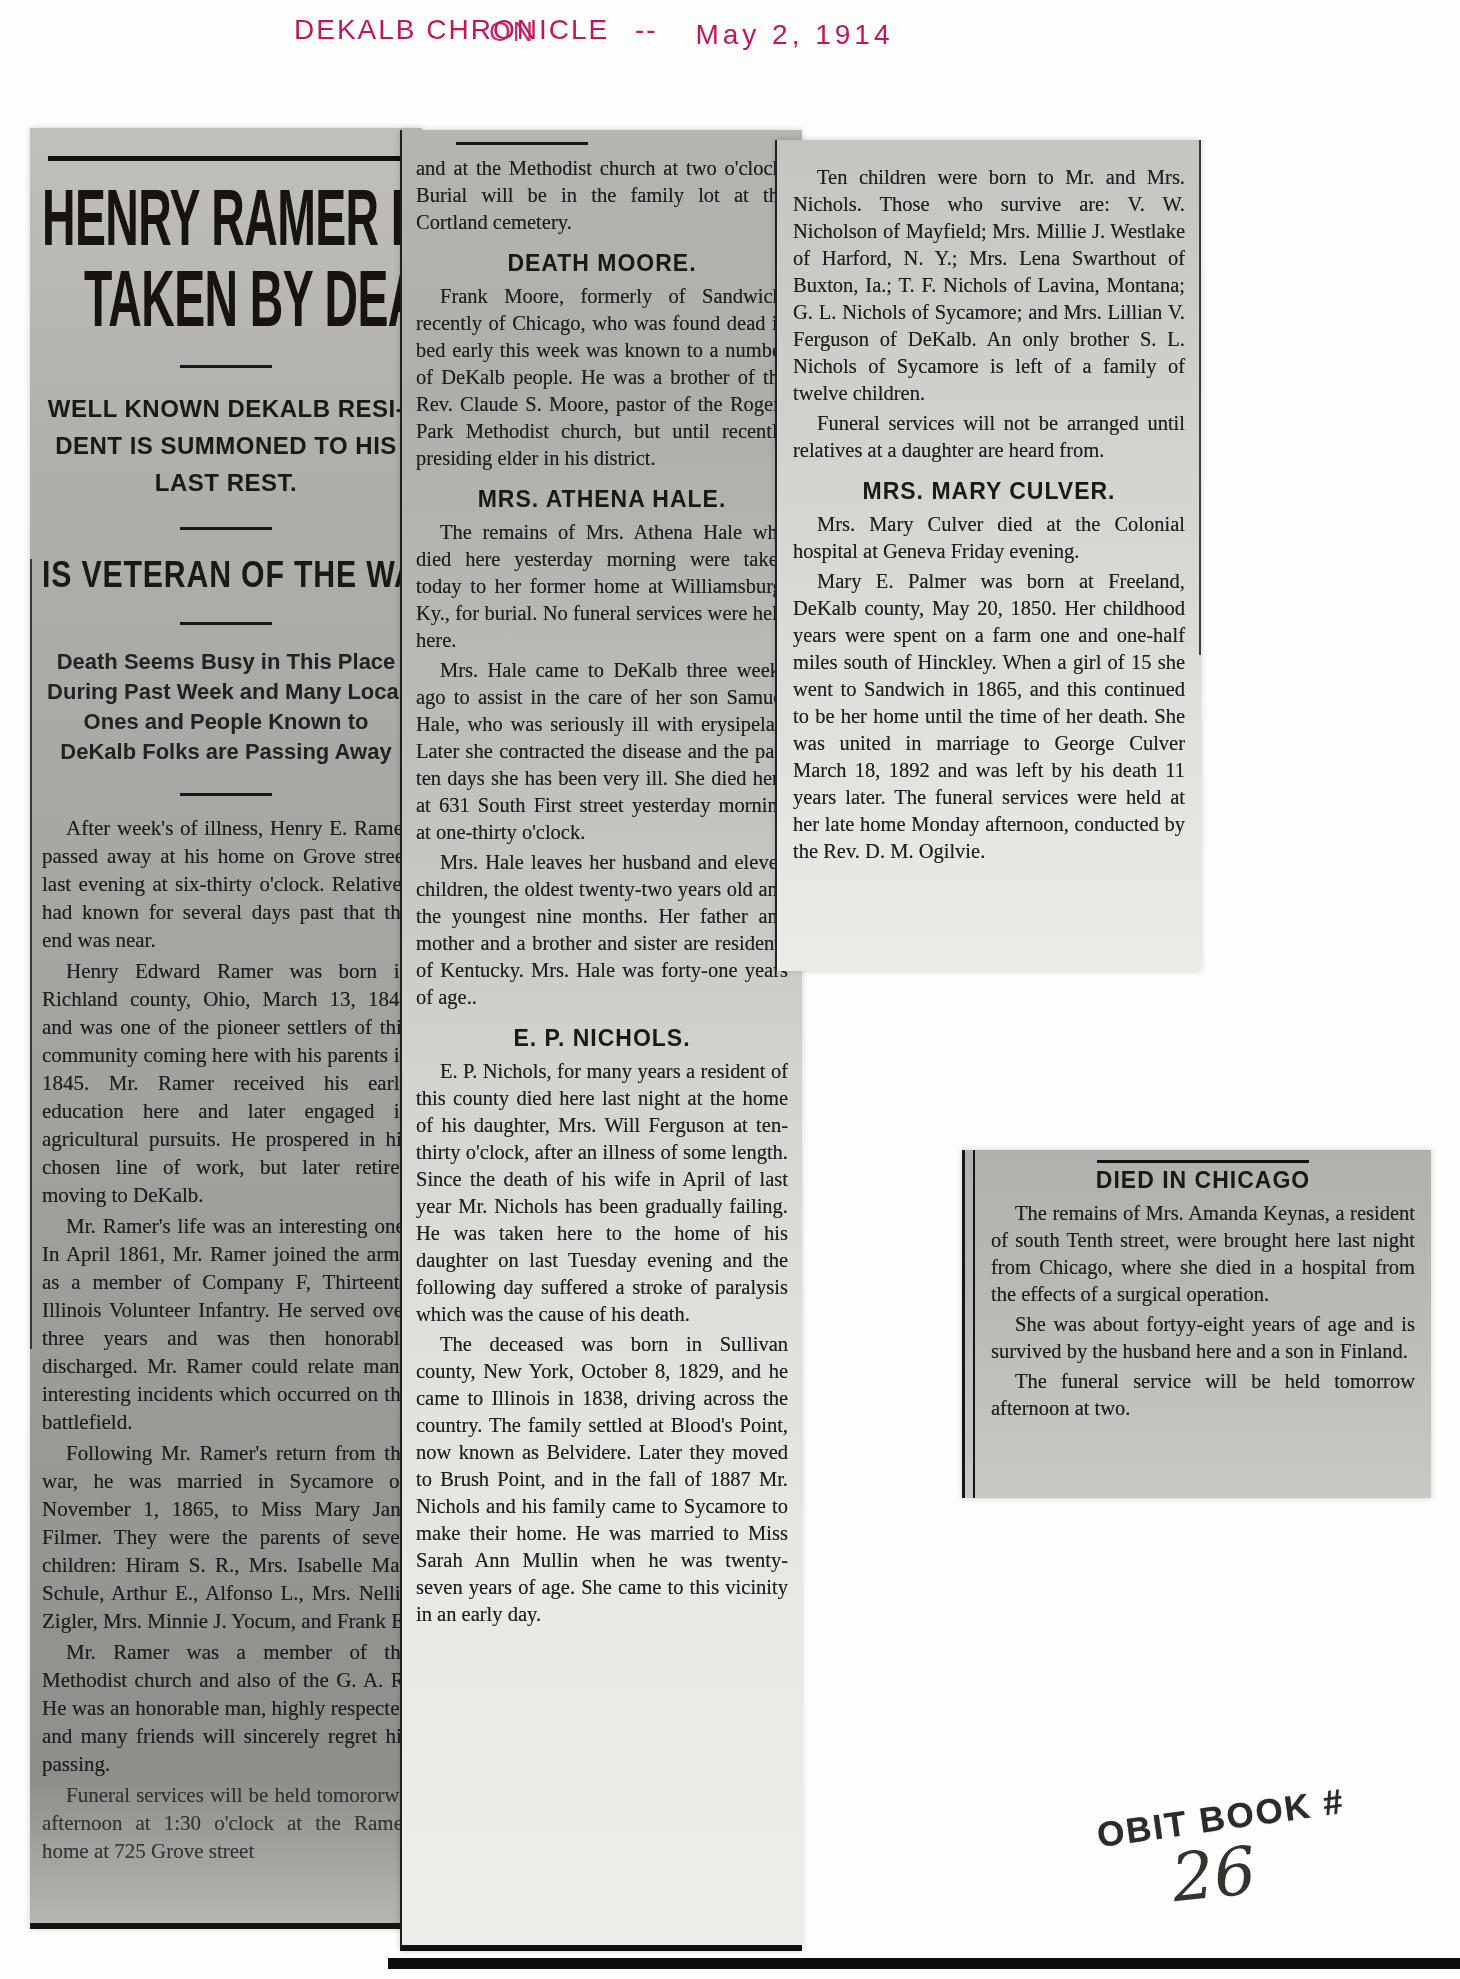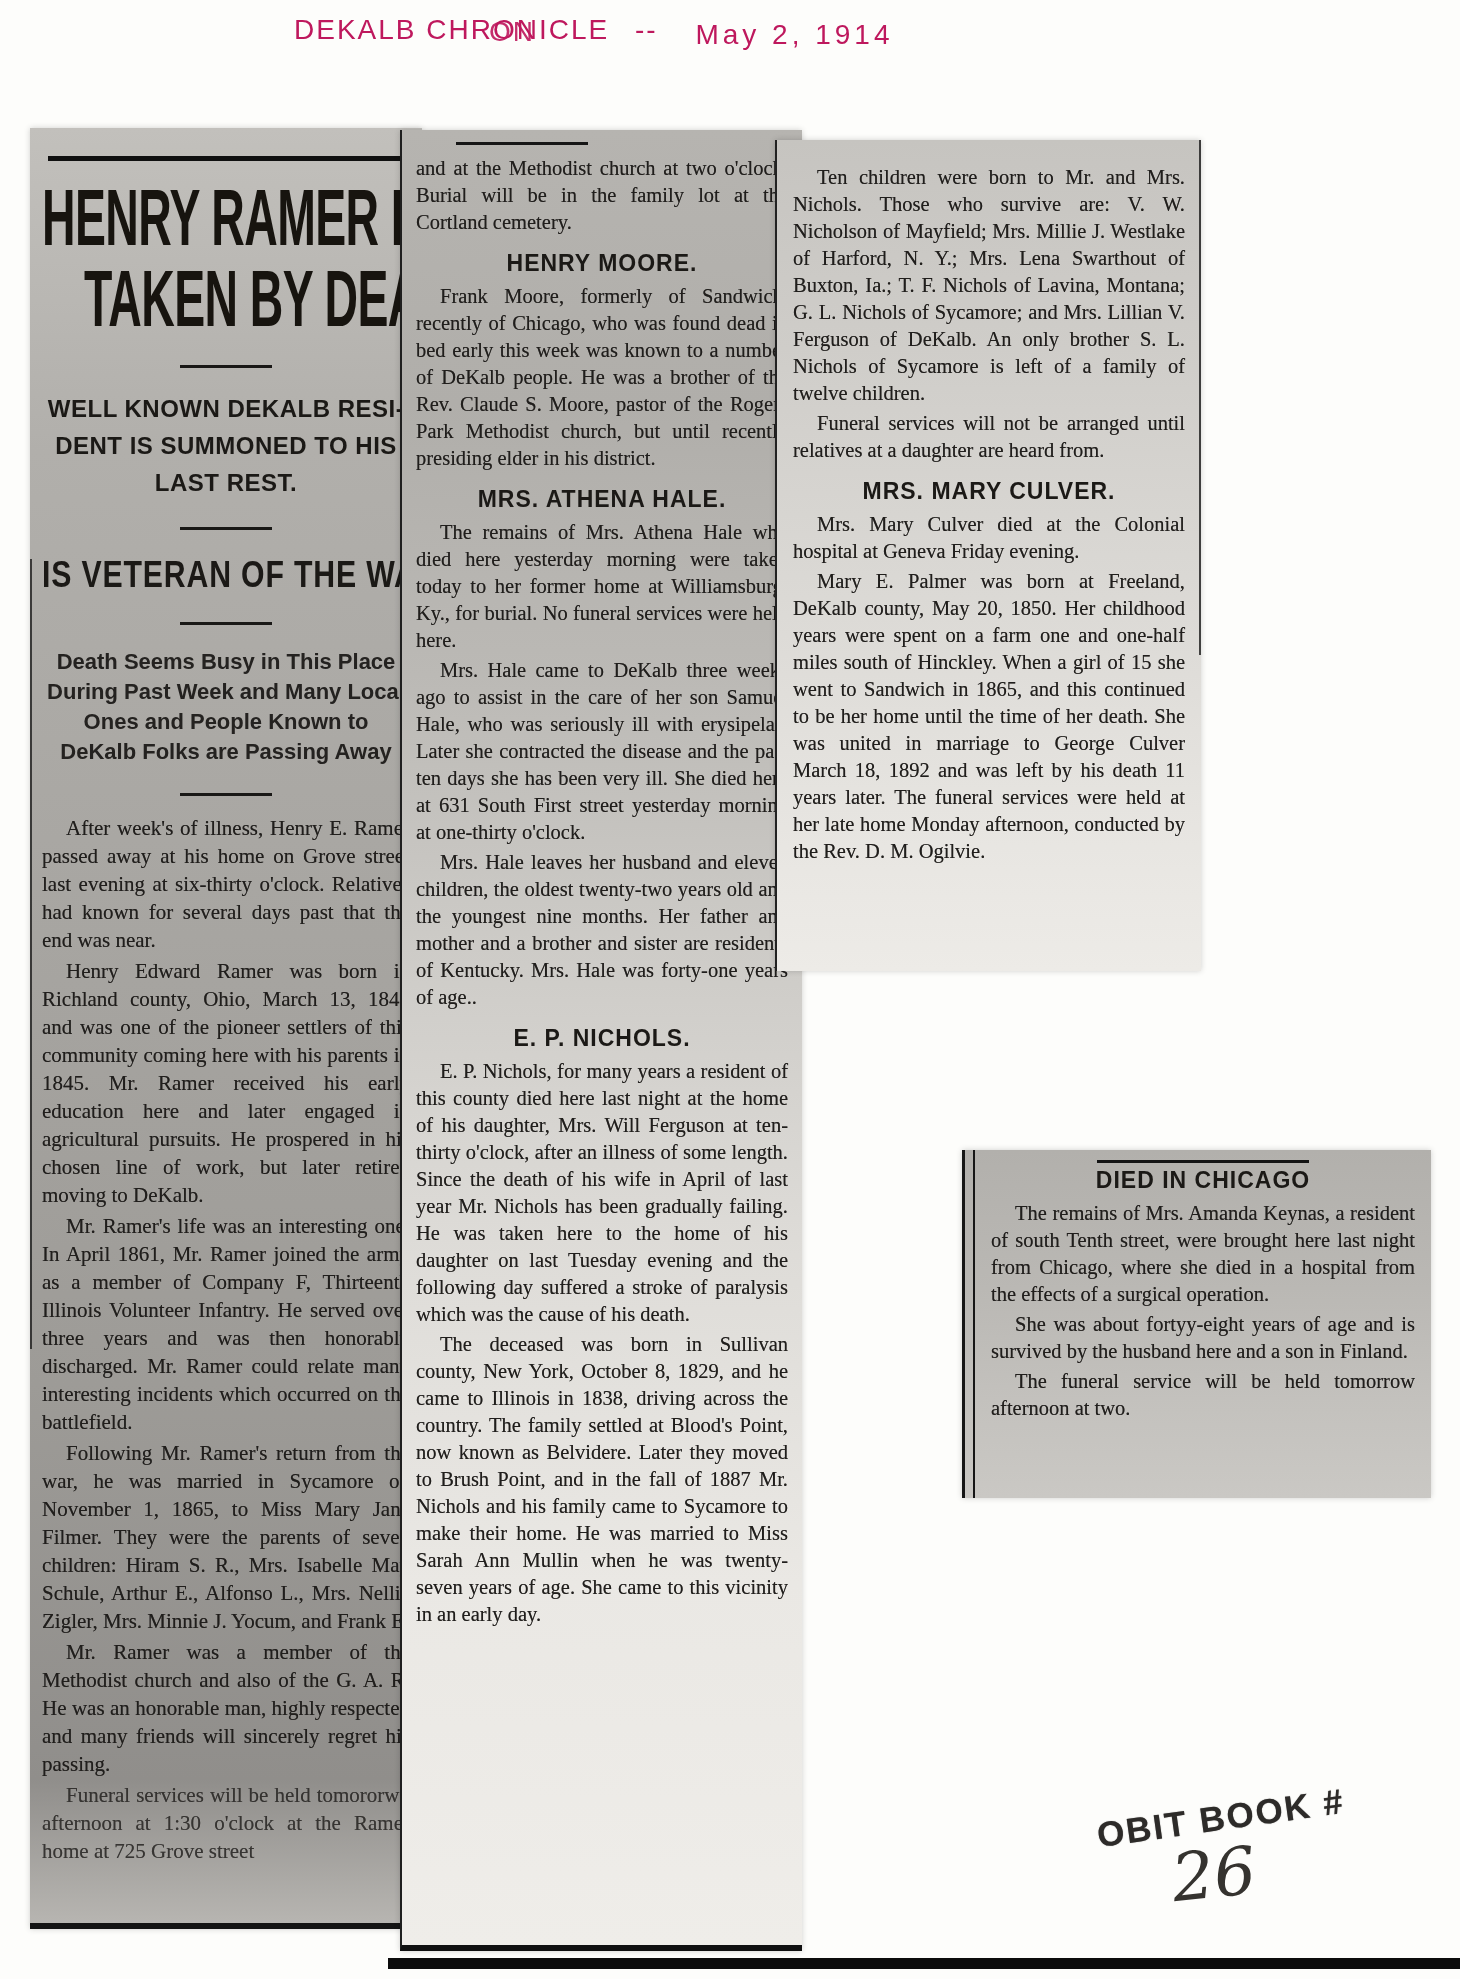--- a/index.html
+++ b/index.html
@@ -105,21 +105,21 @@
     <p>Henry Edward Ramer was born in Richland county, Ohio, March 13, 1840 and was one of the pioneer settlers of this community coming here with his parents in 1845. Mr. Ramer received his early education here and later engaged in agricultural pursuits. He prospered in his chosen line of work, but later retired moving to DeKalb.</p>
     <p>Mr. Ramer's life was an interesting one. In April 1861, Mr. Ramer joined the army as a member of Company F, Thirteenth Illinois Volunteer Infantry. He served over three years and was then honorably discharged. Mr. Ramer could relate many interesting incidents which occurred on the battlefield.</p>
     <p>Following Mr. Ramer's return from the war, he was married in Sycamore on November 1, 1865, to Miss Mary Jane Filmer. They were the parents of seven children: Hiram S. R., Mrs. Isabelle May Schule, Arthur E., Alfonso L., Mrs. Nellie Zigler, Mrs. Minnie J. Yocum, and Frank E.</p>
     <p>Mr. Ramer was a member of the Methodist church and also of the G. A. R. He was an honorable man, highly respected and many friends will sincerely regret his passing.</p>
     <p class="smudged">Funeral services will be held tomororwo afternoon at 1:30 o'clock at the Ramer home at 725 Grove street</p>
   </section>
 
   <section class="clip clip-middle">
     <div class="mid-rule"></div>
     <p class="no-indent">and at the Methodist church at two o'clock. Burial will be in the family lot at the Cortland cemetery.</p>
-    <h4 class="article-head">HENRY MOORE.</h4>
+    <h4 class="article-head">DEATH MOORE.</h4>
     <p>Frank Moore, formerly of Sandwich, recently of Chicago, who was found dead in bed early this week was known to a number of DeKalb people. He was a brother of the Rev. Claude S. Moore, pastor of the Rogers Park Methodist church, but until recently presiding elder in his district.</p>
     <h4 class="article-head">MRS. ATHENA HALE.</h4>
     <p>The remains of Mrs. Athena Hale who died here yesterday morning were taken today to her former home at Williamsburg, Ky., for burial. No funeral services were held here.</p>
     <p>Mrs. Hale came to DeKalb three weeks ago to assist in the care of her son Samuel Hale, who was seriously ill with erysipelas. Later she contracted the disease and the past ten days she has been very ill. She died here at 631 South First street yesterday morning at one-thirty o'clock.</p>
     <p>Mrs. Hale leaves her husband and eleven children, the oldest twenty-two years old and the youngest nine months. Her father and mother and a brother and sister are residents of Kentucky. Mrs. Hale was forty-one years of age..</p>
     <h4 class="article-head">E. P. NICHOLS.</h4>
     <p>E. P. Nichols, for many years a resident of this county died here last night at the home of his daughter, Mrs. Will Ferguson at ten-thirty o'clock, after an illness of some length. Since the death of his wife in April of last year Mr. Nichols has been gradually failing. He was taken here to the home of his daughter on last Tuesday evening and the following day suffered a stroke of paralysis which was the cause of his death.</p>
     <p>The deceased was born in Sullivan county, New York, October 8, 1829, and he came to Illinois in 1838, driving across the country. The family settled at Blood's Point, now known as Belvidere. Later they moved to Brush Point, and in the fall of 1887 Mr. Nichols and his family came to Sycamore to make their home. He was married to Miss Sarah Ann Mullin when he was twenty-seven years of age. She came to this vicinity in an early day.</p>
   </section>
 

